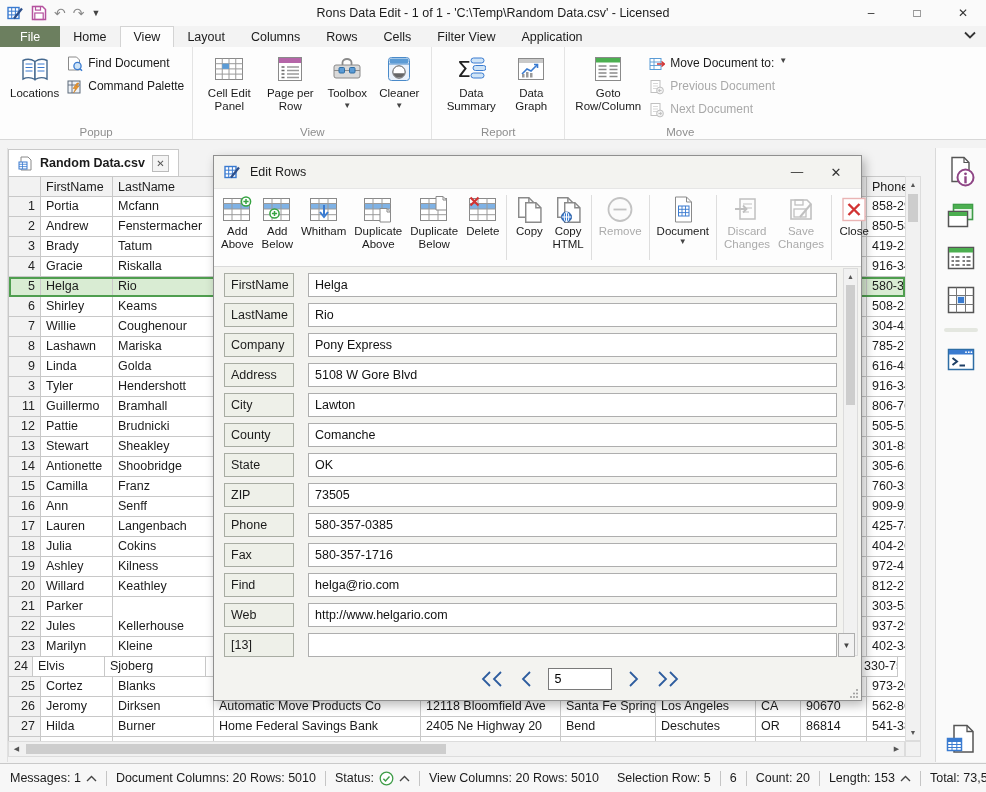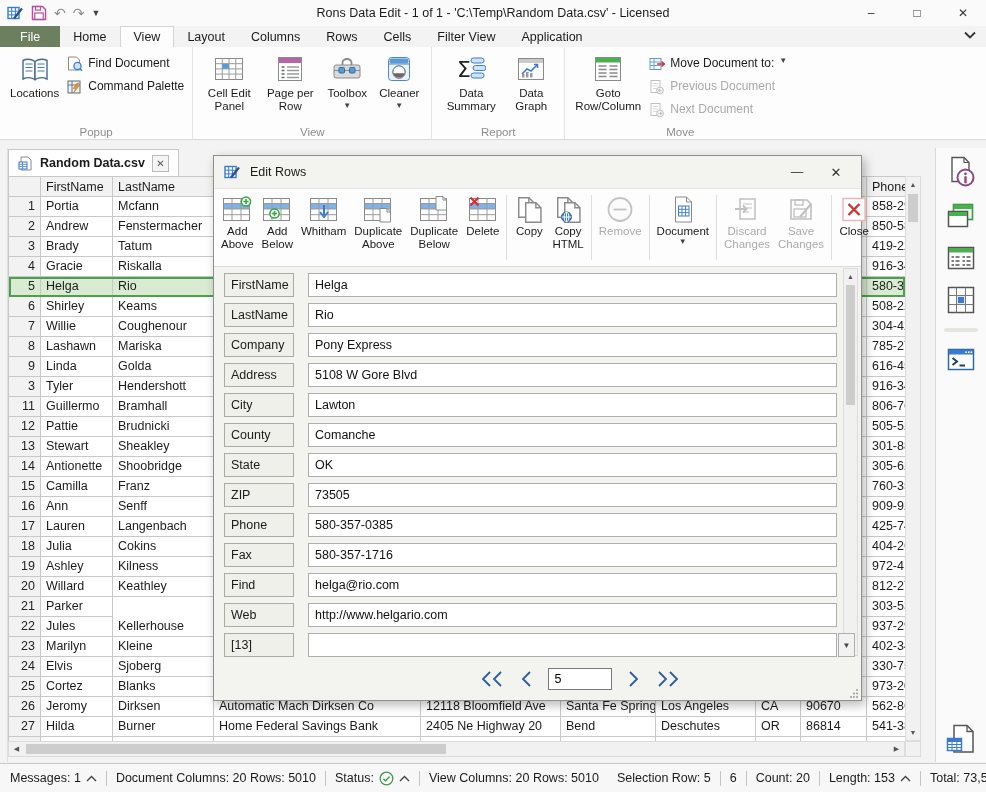--- a/index.html
+++ b/index.html
@@ -622,21 +622,21 @@
         <div class="g-cell" style="width: 101px;">Kleine</div>
         <div class="g-cell" style="width: 207px;"></div>
         <div class="g-cell" style="width: 140px;"></div>
         <div class="g-cell" style="width: 95px;"></div>
         <div class="g-cell" style="width: 100px;"></div>
         <div class="g-cell" style="width: 45px;"></div>
         <div class="g-cell" style="width: 66px;"></div>
         <div class="g-cell" style="width: 39px;">402-341</div>
       </div>
       <div class="g-row">
-        <div class="g-cell c-num" style="width: 32px;">24</div>
+        <div class="g-cell c-num" style="width: 24px;">24</div>
         <div class="g-cell" style="width: 72px;">Elvis</div>
         <div class="g-cell" style="width: 101px;">Sjoberg</div>
         <div class="g-cell" style="width: 207px;"></div>
         <div class="g-cell" style="width: 140px;"></div>
         <div class="g-cell" style="width: 95px;"></div>
         <div class="g-cell" style="width: 100px;"></div>
         <div class="g-cell" style="width: 45px;"></div>
         <div class="g-cell" style="width: 66px;"></div>
         <div class="g-cell" style="width: 39px;">330-757</div>
       </div>
@@ -649,21 +649,21 @@
         <div class="g-cell" style="width: 95px;"></div>
         <div class="g-cell" style="width: 100px;"></div>
         <div class="g-cell" style="width: 45px;"></div>
         <div class="g-cell" style="width: 66px;"></div>
         <div class="g-cell" style="width: 39px;">973-208</div>
       </div>
       <div class="g-row">
         <div class="g-cell c-num" style="width: 32px;">26</div>
         <div class="g-cell" style="width: 72px;">Jeromy</div>
         <div class="g-cell" style="width: 101px;">Dirksen</div>
-        <div class="g-cell" style="width: 207px;">Automatic Mach Dirksen Co</div>
+        <div class="g-cell" style="width: 207px;">Automatic Move Products Co</div>
         <div class="g-cell" style="width: 140px;">12118 Bloomfield Ave</div>
         <div class="g-cell" style="width: 95px;">Santa Fe Springs</div>
         <div class="g-cell" style="width: 100px;">Los Angeles</div>
         <div class="g-cell" style="width: 45px;">CA</div>
         <div class="g-cell" style="width: 66px;">90670</div>
         <div class="g-cell" style="width: 39px;">562-868</div>
       </div>
       <div class="g-row">
         <div class="g-cell c-num" style="width: 32px;">27</div>
         <div class="g-cell" style="width: 72px;">Hilda</div>

